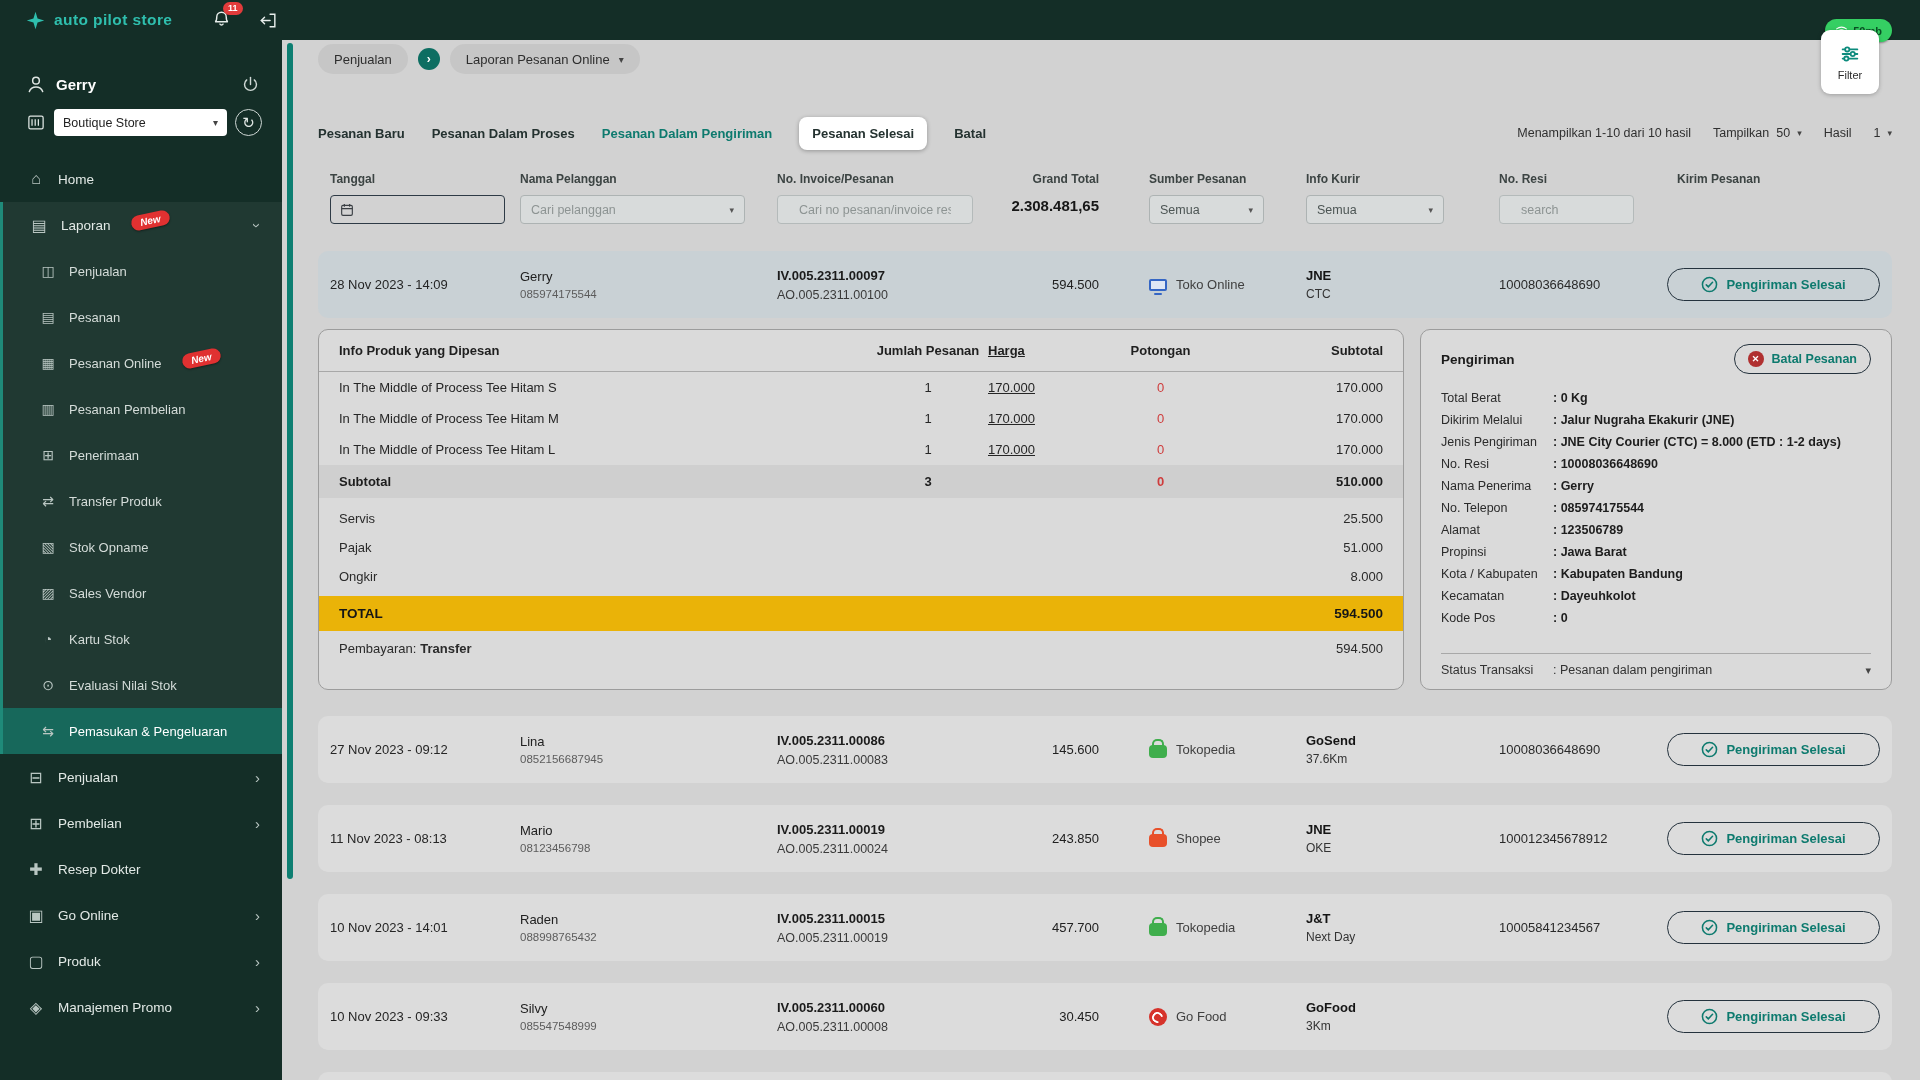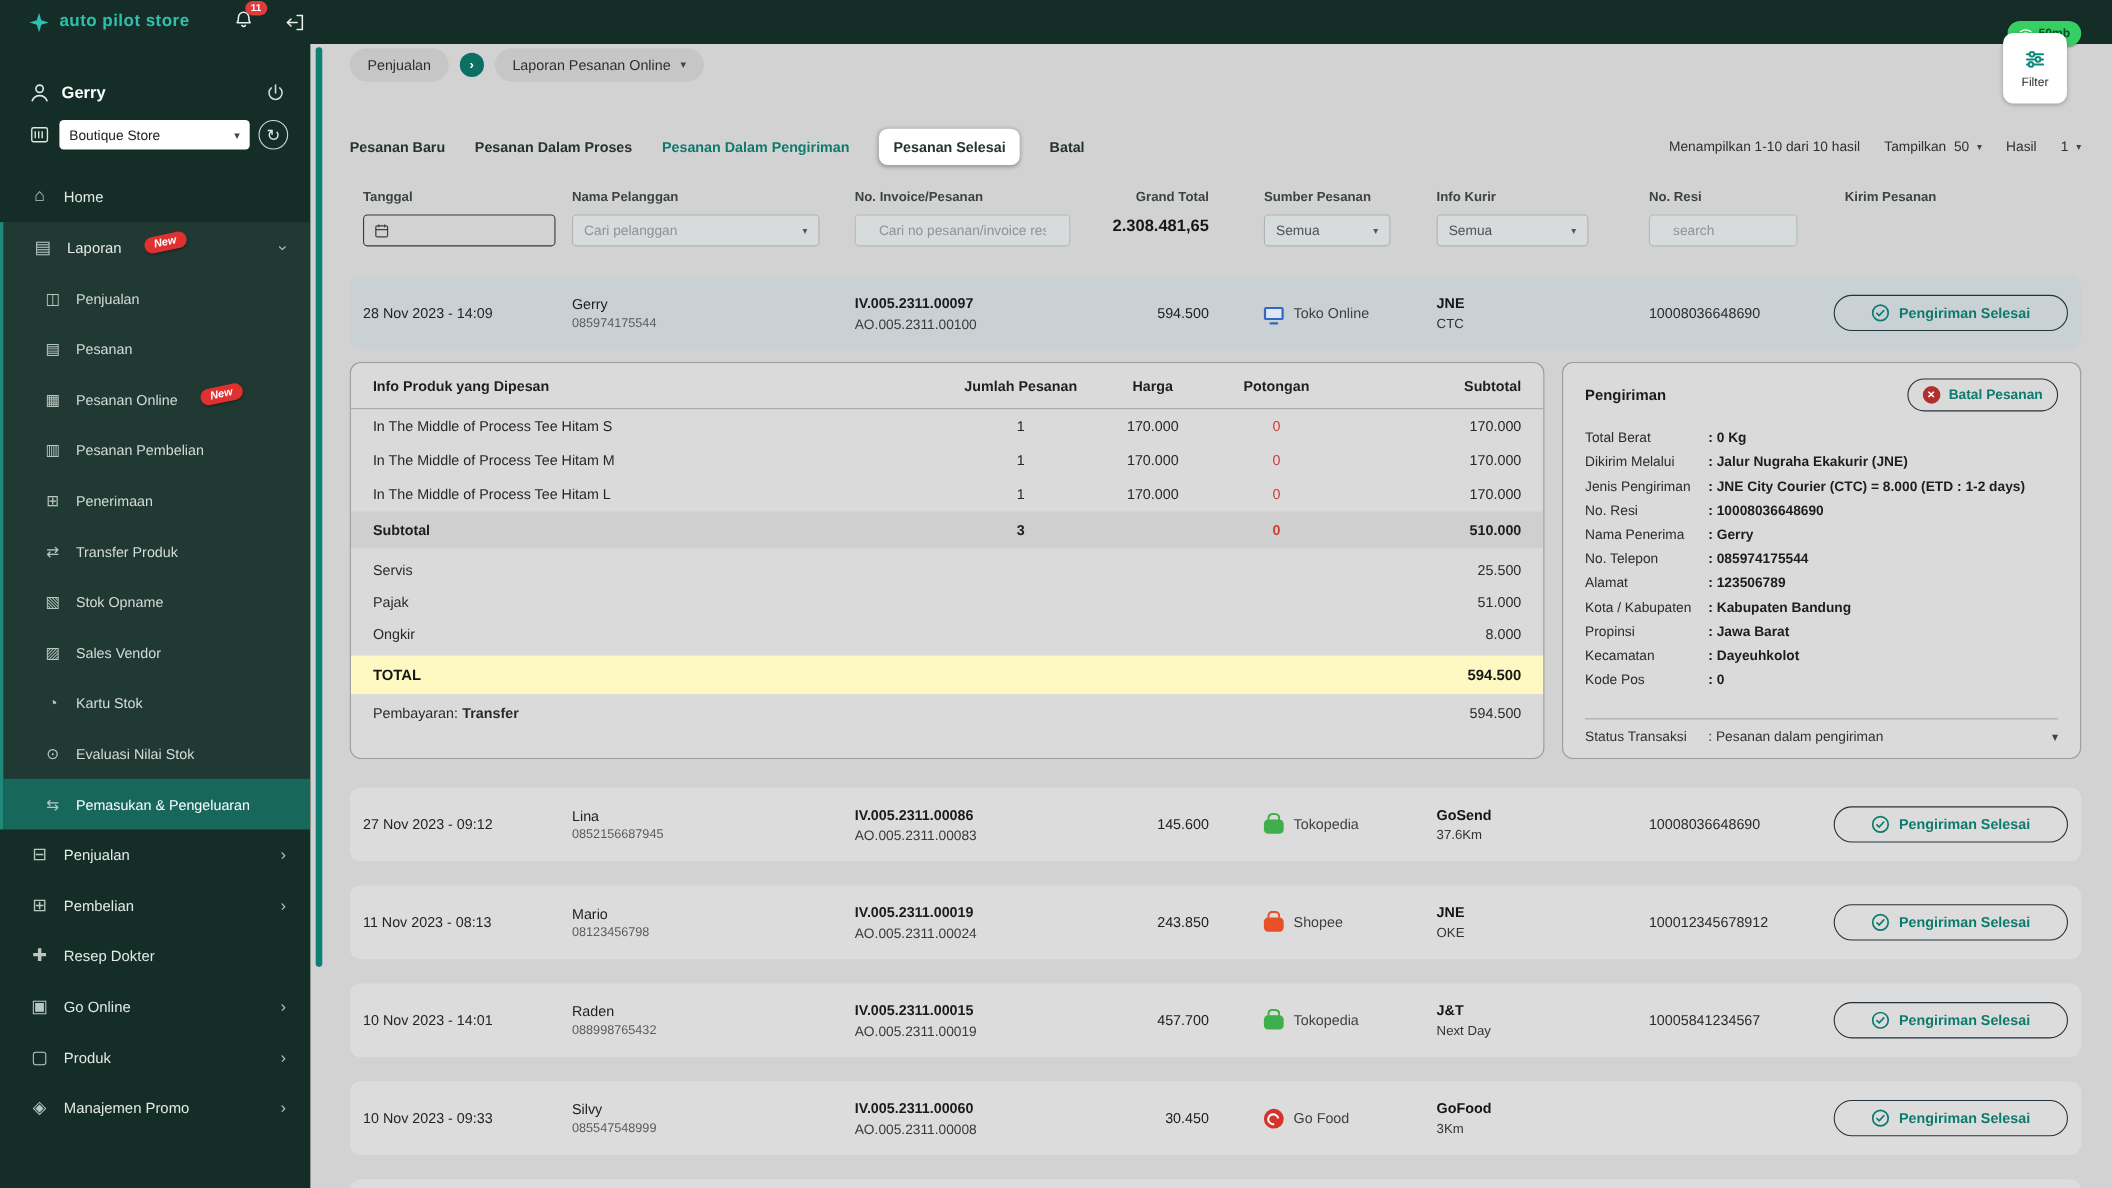--- a/index.html
+++ b/index.html
@@ -107,28 +107,28 @@
   .src.tokopedia-icon::before, .src.shopee-icon::before { content:''; position:absolute; top:-6px; left:3px; width:8px; height:7px; border:2px solid; border-bottom:none; border-radius:5px 5px 0 0; }
   .src.tokopedia-icon::before { border-color:#3fae4c; }
   .src.shopee-icon::before { border-color:#e8502a; }
   .src.gofood-icon { background:#d6332b; border-radius:50%; }
   .src.gofood-icon::after { content:''; position:absolute; width:7px; height:7px; border:2.5px solid #fff; border-right-color:transparent; border-radius:50%; left:3px; top:4px; transform:rotate(35deg); }
 
   
   .detail-row { display:flex; gap:16px; margin-top:11px; height:361px; }
   .products-card { flex:1; background:#dadada; border:1px solid #9c9c9c; border-radius:10px; overflow:hidden; display:flex; flex-direction:column; }
   .p-head { display:flex; align-items:center; padding:13px 20px; border-bottom:1px solid #a8a8a8; font-weight:700; font-size:13px; color:#1f1f1f; }
-  .col-name { flex:1; } .col-qty { width:120px; text-align:center; } .col-price { width:120px; text-align:center; }
+  .col-name { flex:1; } .col-qty { width:120px; text-align:center; } .col-price { width:120px; text-align:left;text-decoration:underline; }
   .col-disc { width:105px; text-align:center; } .col-sub { width:170px; text-align:right; }
   .p-row { display:flex; padding:8px 20px; font-size:13px; color:#262626; }
   .disc { color:#cf3d3d; }
   .p-subrow { display:flex; padding:9px 20px; font-weight:700; background:#cfcfcf; font-size:13px; color:#1d1d1d; }
   .fees { margin-top:6px; }
   .fee-row { display:flex; padding:7px 20px; font-size:13px; color:#2a2a2a; }
-  .total-row { display:flex; padding:10px 20px; background:#fef9c3; font-weight:700; font-size:13.5px; color:#161616; margin-top:5px;gap:40px; }
+  .total-row { display:flex; padding:10px 20px; background:#eab308; font-weight:700; font-size:13.5px; color:#161616; margin-top:5px;gap:40px; }
   .pay-row { display:flex; padding:10px 20px; font-size:13px; color:#2a2a2a; }
   .pay-row b { margin-left:4px; }
 
   .shipping-card { width:472px; background:#dadada; border:1px solid #9c9c9c; border-radius:10px; padding:14px 20px 12px; display:flex; flex-direction:column; }
   .s-head { display:flex; align-items:center; justify-content:space-between; margin-bottom:13px; }
   .s-title { font-size:13.5px; font-weight:700; color:#1b1b1b; }
   .cancel-btn { height:30px; border:1.6px solid #24323d; border-radius:16px; padding:0 13px; display:flex; align-items:center; gap:8px; background:transparent; color:#0d7a6e; font-weight:700; font-size:12.5px; cursor:pointer; }
   .cancel-ico { width:16px; height:16px; background:#b03030; border-radius:50%; color:#fff; font-size:9px; display:flex; align-items:center; justify-content:center; }
   .s-field { display:flex; font-size:12.5px; line-height:22px; color:#2b2b2b; }
   .s-label { width:112px; flex:none; }
@@ -565,27 +565,27 @@
             <span class="s-label">No. Telepon</span>
             <span class="s-value">085974175544</span>
           </div>
 
           <div class="s-field">
             <span class="s-label">Alamat</span>
             <span class="s-value">123506789</span>
           </div>
 
           <div class="s-field">
+            <span class="s-label">Propinsi</span>
+            <span class="s-value">Jawa Barat</span>
+          </div>
+
+          <div class="s-field">
             <span class="s-label">Kota / Kabupaten</span>
             <span class="s-value">Kabupaten Bandung</span>
-          </div>
-
-          <div class="s-field">
-            <span class="s-label">Propinsi</span>
-            <span class="s-value">Jawa Barat</span>
           </div>
 
           <div class="s-field">
             <span class="s-label">Kecamatan</span>
             <span class="s-value">Dayeuhkolot</span>
           </div>
 
           <div class="s-field">
             <span class="s-label">Kode Pos</span>
             <span class="s-value">0</span>

